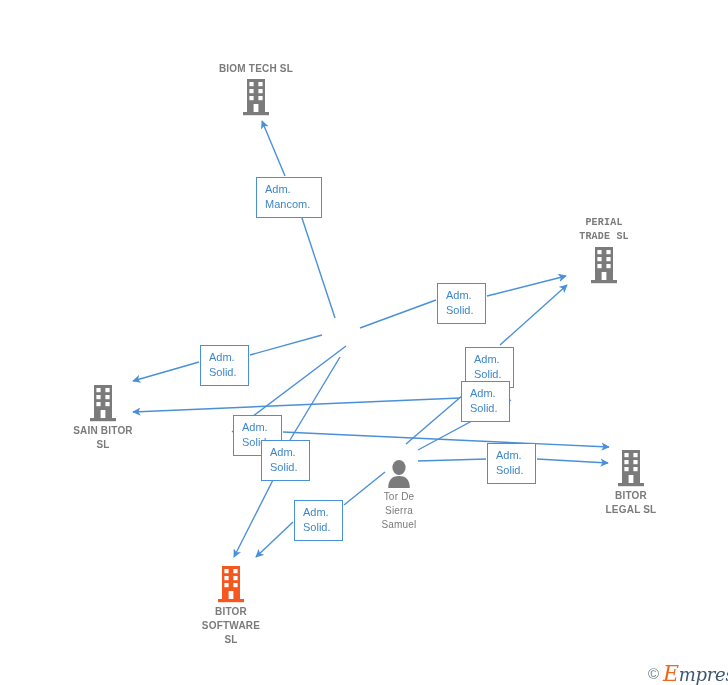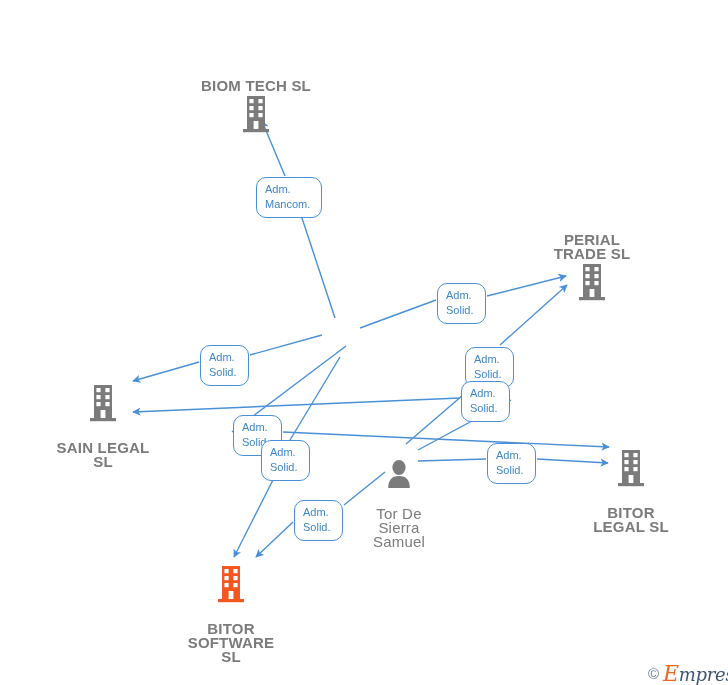--- a/index.html
+++ b/index.html
@@ -26,37 +26,36 @@
   }
   .node {
     position: absolute;
     text-align: center;
     width: 120px;
   }
   .node .glyph {
     line-height: 0;
   }
   .node-label {
-    font-size: 15px;
+    font-size: 10px;
     color: #7b7b7b;
     line-height: 14px;
     letter-spacing: 0.2px;
     white-space: pre-line;
-    margin-top: 17px;
   }
   .company-label {
     font-weight: bold;
   }
   .person-label {
     font-weight: normal;
   }
   .edge-label {
     position: absolute;
     border: 1px solid #4a90d9;
-    border-radius: 10px;
+    border-radius: 0;
     background: #ffffff;
     color: #3f86c8;
     font-size: 11px;
     line-height: 15px;
     padding: 4px 8px 5px 8px;
     text-align: left;
     white-space: pre-line;
     box-sizing: border-box;
   }
   .watermark {
@@ -135,21 +134,21 @@
           <rect x="13.4" y="13" width="4.2" height="4.2"></rect>
           <rect x="22.4" y="13" width="4.2" height="4.2"></rect>
           <rect x="13.4" y="20" width="4.2" height="4.2"></rect>
           <rect x="22.4" y="20" width="4.2" height="4.2"></rect>
           <rect x="17.6" y="28" width="4.8" height="8"></rect>
         </g>
       </svg>
     </div>
   </div>
 
-  <div class="node" style="left:532px; top:216px;">
+  <div class="node" style="left:544px; top:216px;font-family:Liberation Mono, monospace;">
     <div class="node-label company-label">PERIAL
 TRADE  SL</div>
     <div class="glyph">
       <svg width="120" height="42" viewBox="0 0 40 42" xmlns="http://www.w3.org/2000/svg">
         <g fill="#7b7b7b">
           <rect x="11" y="3" width="18" height="33"></rect>
           <rect x="7" y="36" width="26" height="3.2"></rect>
         </g>
         <g fill="#ffffff">
           <rect x="13.4" y="6" width="4.2" height="4.2"></rect>
@@ -175,21 +174,21 @@
           <rect x="13.4" y="6" width="4.2" height="4.2"></rect>
           <rect x="22.4" y="6" width="4.2" height="4.2"></rect>
           <rect x="13.4" y="13" width="4.2" height="4.2"></rect>
           <rect x="22.4" y="13" width="4.2" height="4.2"></rect>
           <rect x="13.4" y="20" width="4.2" height="4.2"></rect>
           <rect x="22.4" y="20" width="4.2" height="4.2"></rect>
           <rect x="17.6" y="28" width="4.8" height="8"></rect>
         </g>
       </svg>
     </div>
-    <div class="node-label company-label">SAIN LEGAL
+    <div class="node-label company-label">SAIN BITOR
 SL</div>
   </div>
 
   <div class="node" style="left:571px; top:447px;">
     <div class="glyph">
       <svg width="120" height="42" viewBox="0 0 40 42" xmlns="http://www.w3.org/2000/svg">
         <g fill="#7b7b7b">
           <rect x="11" y="3" width="18" height="33"></rect>
           <rect x="7" y="36" width="26" height="3.2"></rect>
         </g>

